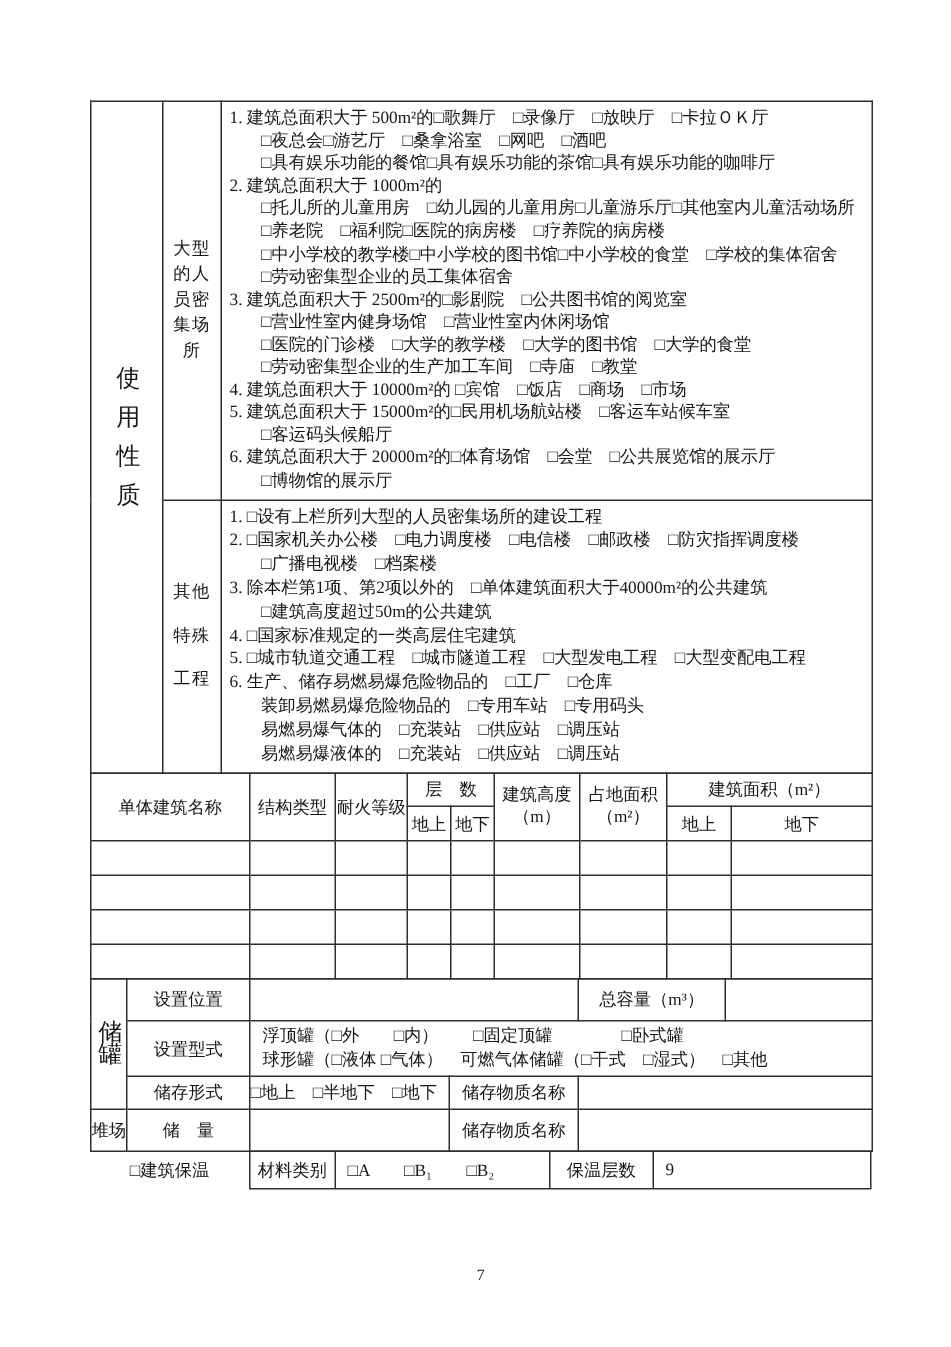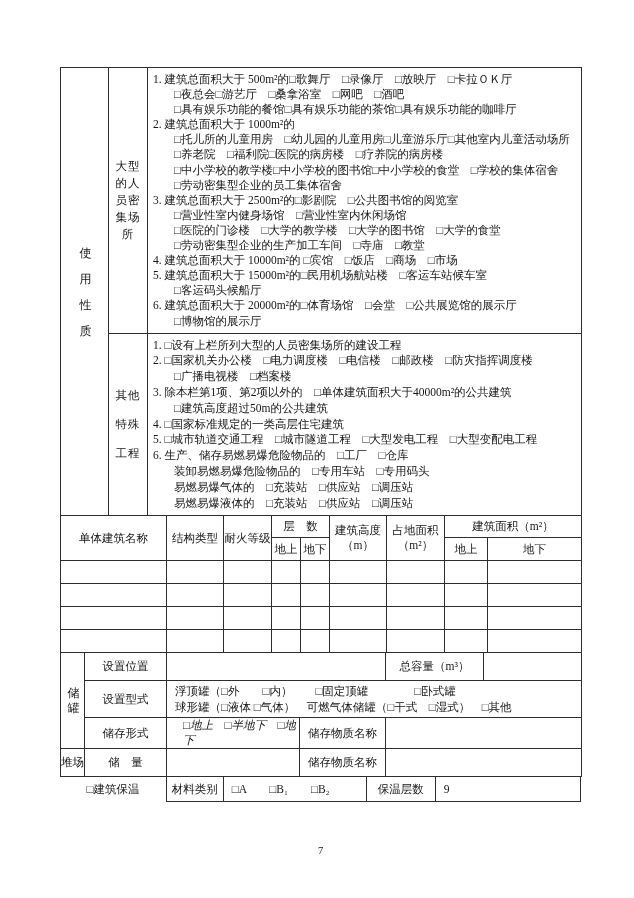--- a/index.html
+++ b/index.html
@@ -11,34 +11,34 @@
   }
   .page { position:absolute; left:60px; top:68px; width:521px; }
   table { border-collapse:collapse; table-layout:fixed; width:521px; margin-top:-1px; }
   td { border:1px solid #2e2e2e; vertical-align:middle; font-size:11.5px; overflow:hidden; }
   td.lbl { text-align:center; }
   .lines { padding:4px 2px 4px 5px; }
   .lines div { line-height:15.1px; white-space:nowrap; }
   .lines2 div { line-height:15.8px; }
   .ind { padding-left:21px; }
   
-  .vstack { width:14px; margin:0 auto; word-break:break-all; line-height:26px; font-size:12px; text-align:right; }
+  .vstack { width:14px; margin:0 auto; word-break:break-all; line-height:26px; font-size:16px; text-align:right; }
   .wrap3 { width:37px; margin:0 auto; word-break:break-all; line-height:17px; font-size:11.5px; text-align:center; letter-spacing:1px; }
   .wrap3b { width:37px; margin:0 auto; word-break:break-all; line-height:29px; font-size:11.5px; text-align:center; letter-spacing:1px; }
   .hdr2 div { text-align:center; line-height:15px; }
   .tankopts { padding:2px 2px 2px 8px;font-family:Liberation Serif, serif; }
   .tankopts div { line-height:16px; white-space:nowrap; }
   
   .insrow { display:flex; width:521px; margin-top:-1px; font-size:11.5px;text-align:center; }
   .insrow .free { width:106px; display:flex; align-items:center; justify-content:center; }
   .insrow .boxed { display:flex; border:1px solid #2e2e2e; width:415px; height:26px; }
   .insrow .boxed > div { display:flex; align-items:center; border-right:1px solid #2e2e2e; }
   .insrow .boxed > div:last-child { border-right:none; }
   .footer { position:absolute; left:60px; top:845px; width:521px; text-align:center; font-size:10.5px; }
-  .pad8 { padding-left:16px;font-style:italic; }
+  .pad8 { padding-left:0; }
 </style>
 </head>
 <body>
 
 <div class="page">
 
 
   <table>
     <colgroup>
         <col style="width:48px">

